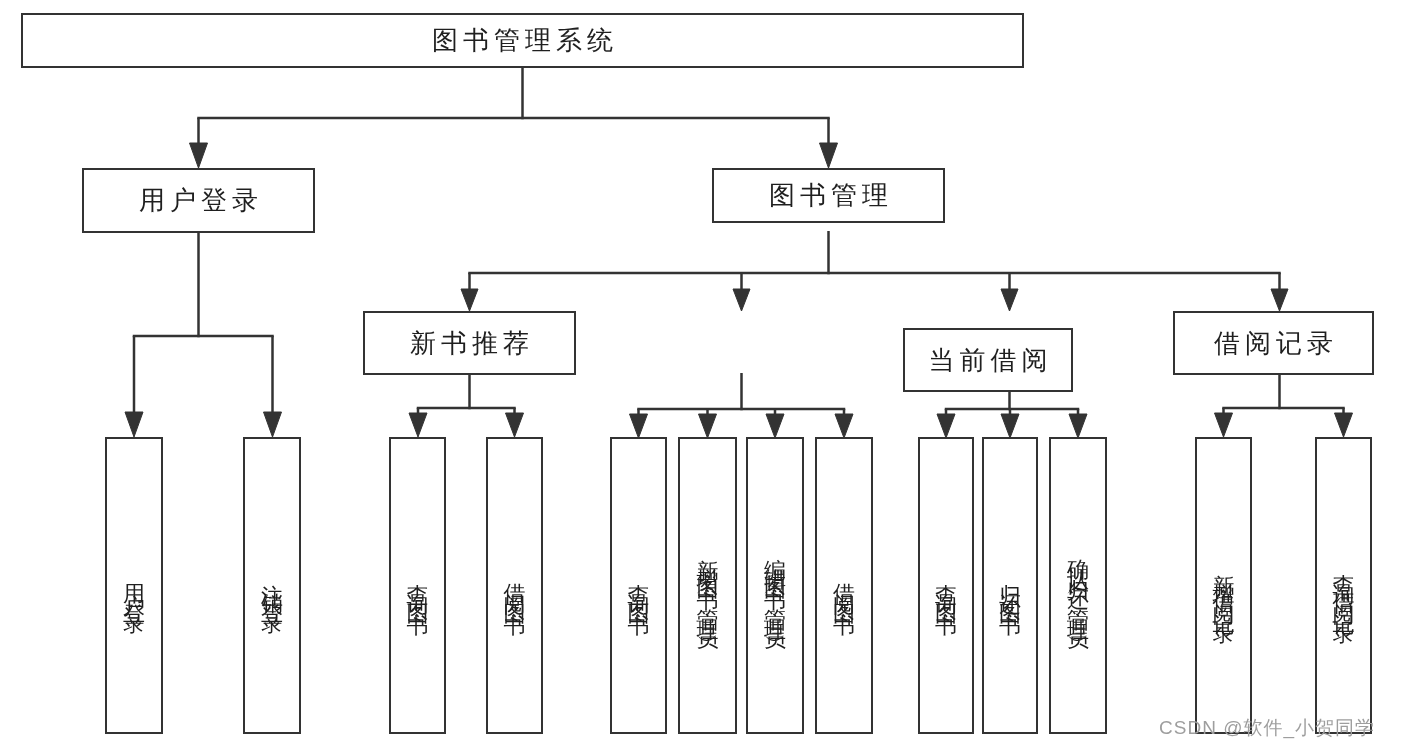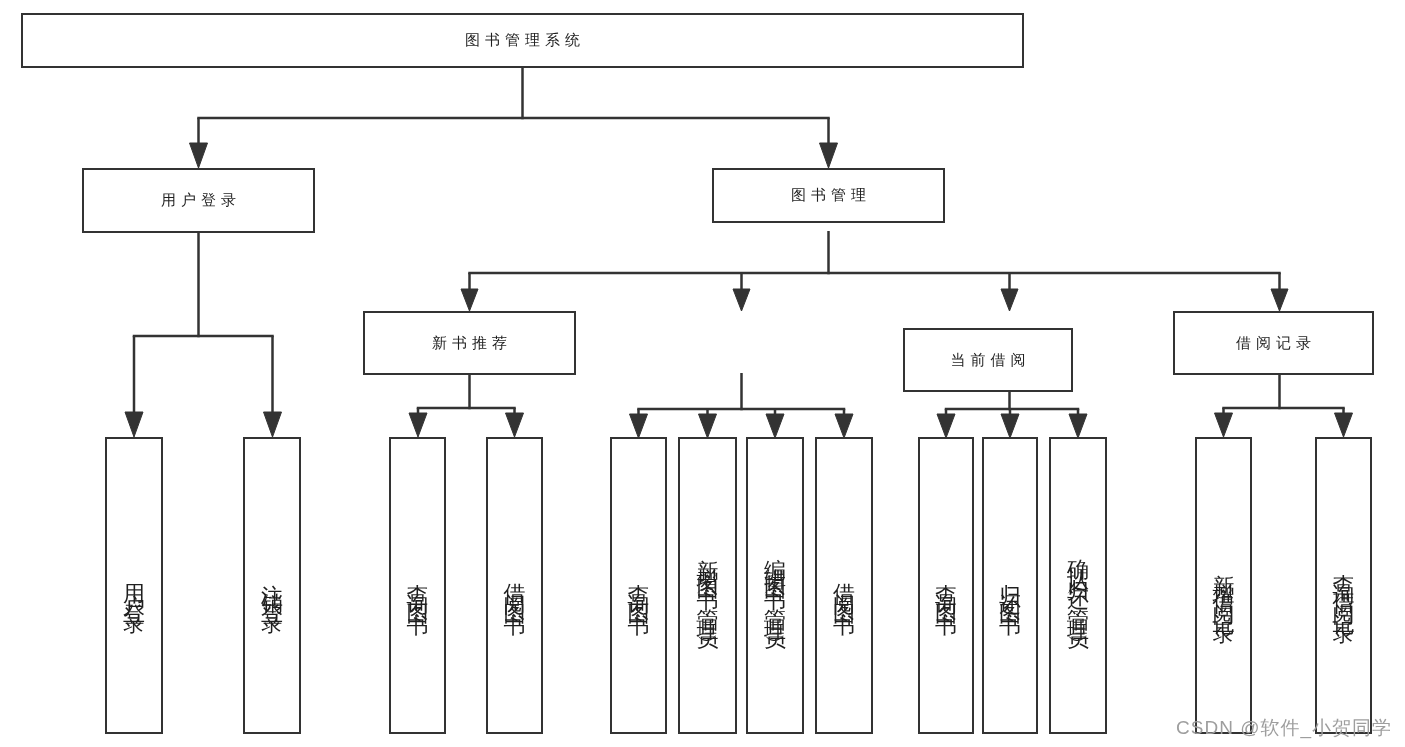--- a/index.html
+++ b/index.html
@@ -12,28 +12,28 @@
   body{font-family:"Liberation Sans","DejaVu Sans",sans-serif;color:var(--text-color);}
   .stage{position:relative;width:1405px;height:747px;background:var(--bg-color);overflow:hidden;}
   .connectors{position:absolute;left:0;top:0;width:1405px;height:747px;}
   .connectors line{stroke:var(--line-color);stroke-width:2.5;}
   .connectors polygon{fill:var(--line-color);stroke:var(--line-color);stroke-width:1;}
   .box{
     position:absolute;box-sizing:border-box;background:var(--bg-color);
     border:2.5px solid var(--line-color);
     display:flex;align-items:center;justify-content:center;
   }
-  .hlabel{font-size:15px;letter-spacing:5px;text-indent:5px;white-space:nowrap;color:var(--text-color);}
+  .hlabel{font-size:26px;letter-spacing:5px;text-indent:5px;white-space:nowrap;color:var(--text-color);}
   .vtext{
     writing-mode:vertical-rl;text-orientation:mixed;
     font-size:22px;letter-spacing:10px;line-height:1;
     white-space:nowrap;color:var(--text-color);
   }
   .watermark{
-    position:absolute;right:13px;bottom:6px;z-index:10;
+    position:absolute;right:30px;bottom:6px;z-index:10;
     font-size:19px;letter-spacing:1px;color:var(--watermark-color);white-space:nowrap;
   }
 </style>
 </head>
 <body>
 
 <div class="stage">
 
   <svg class="connectors" viewBox="0 0 1405 747" xmlns="http://www.w3.org/2000/svg" aria-hidden="true">
 

